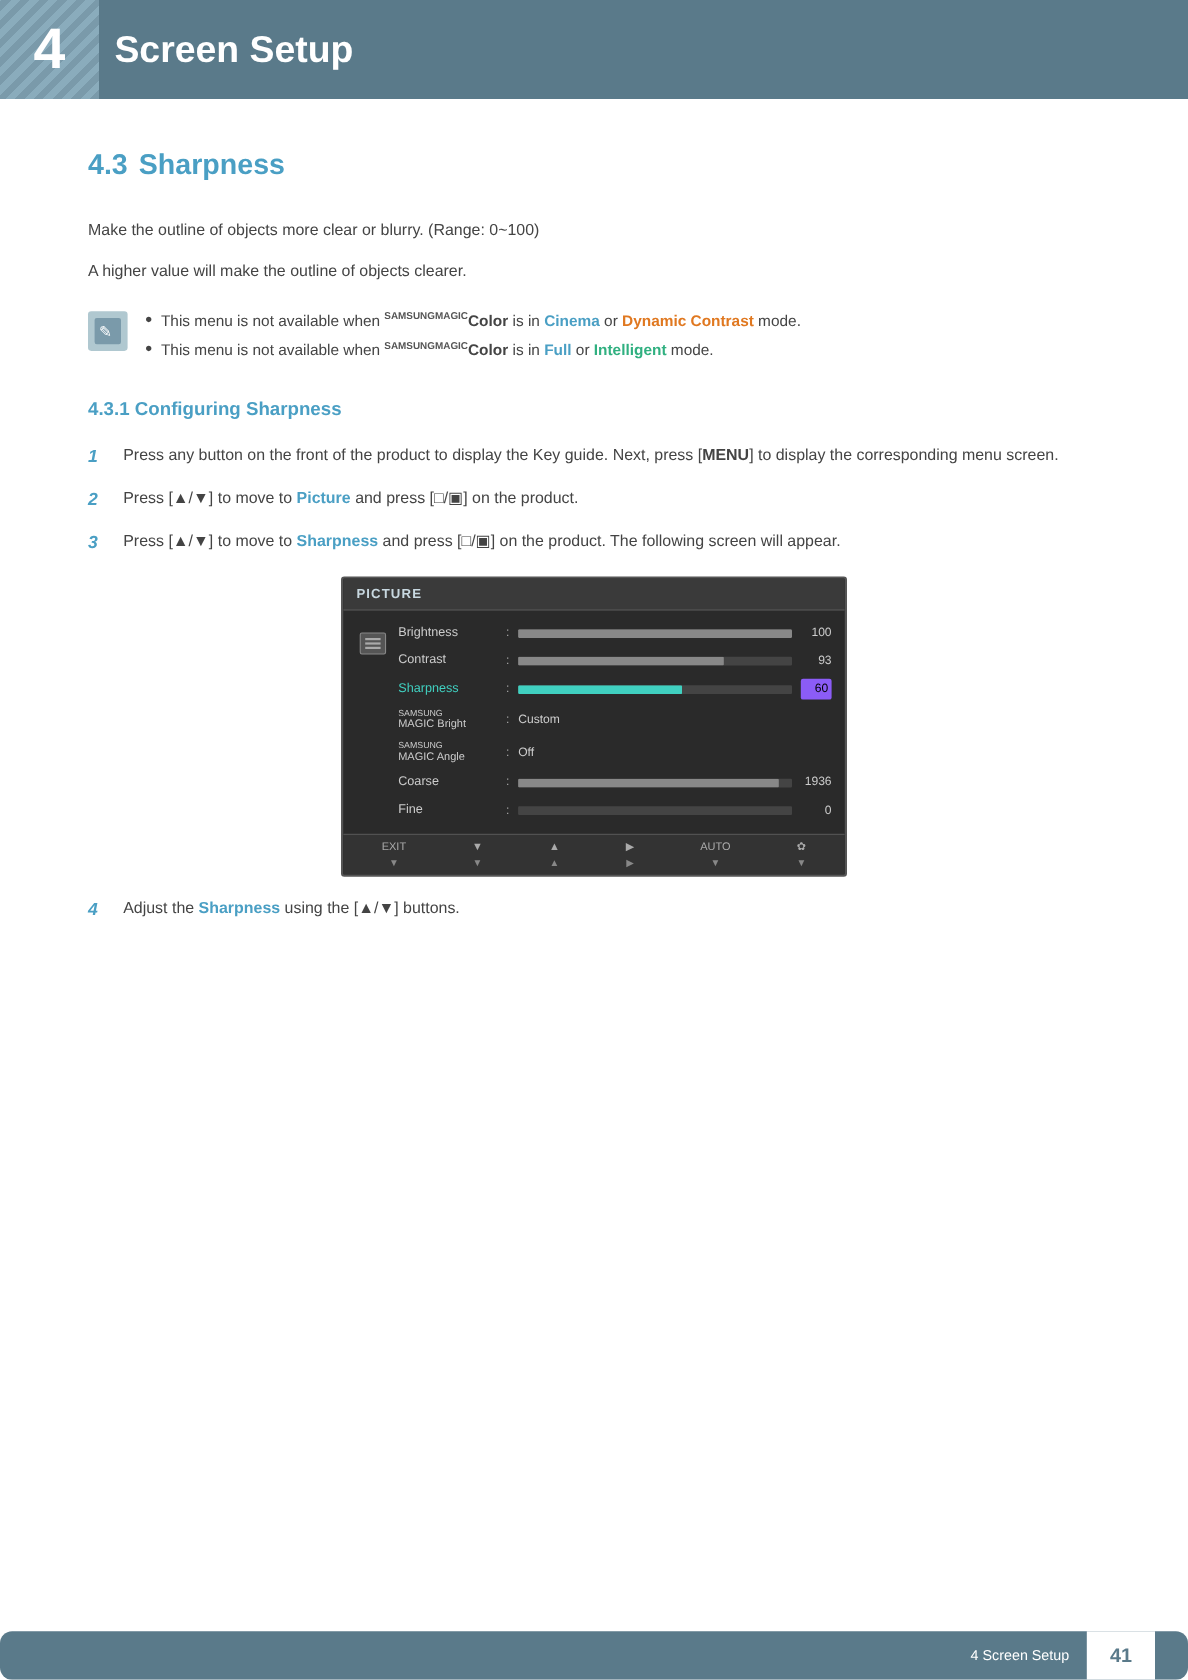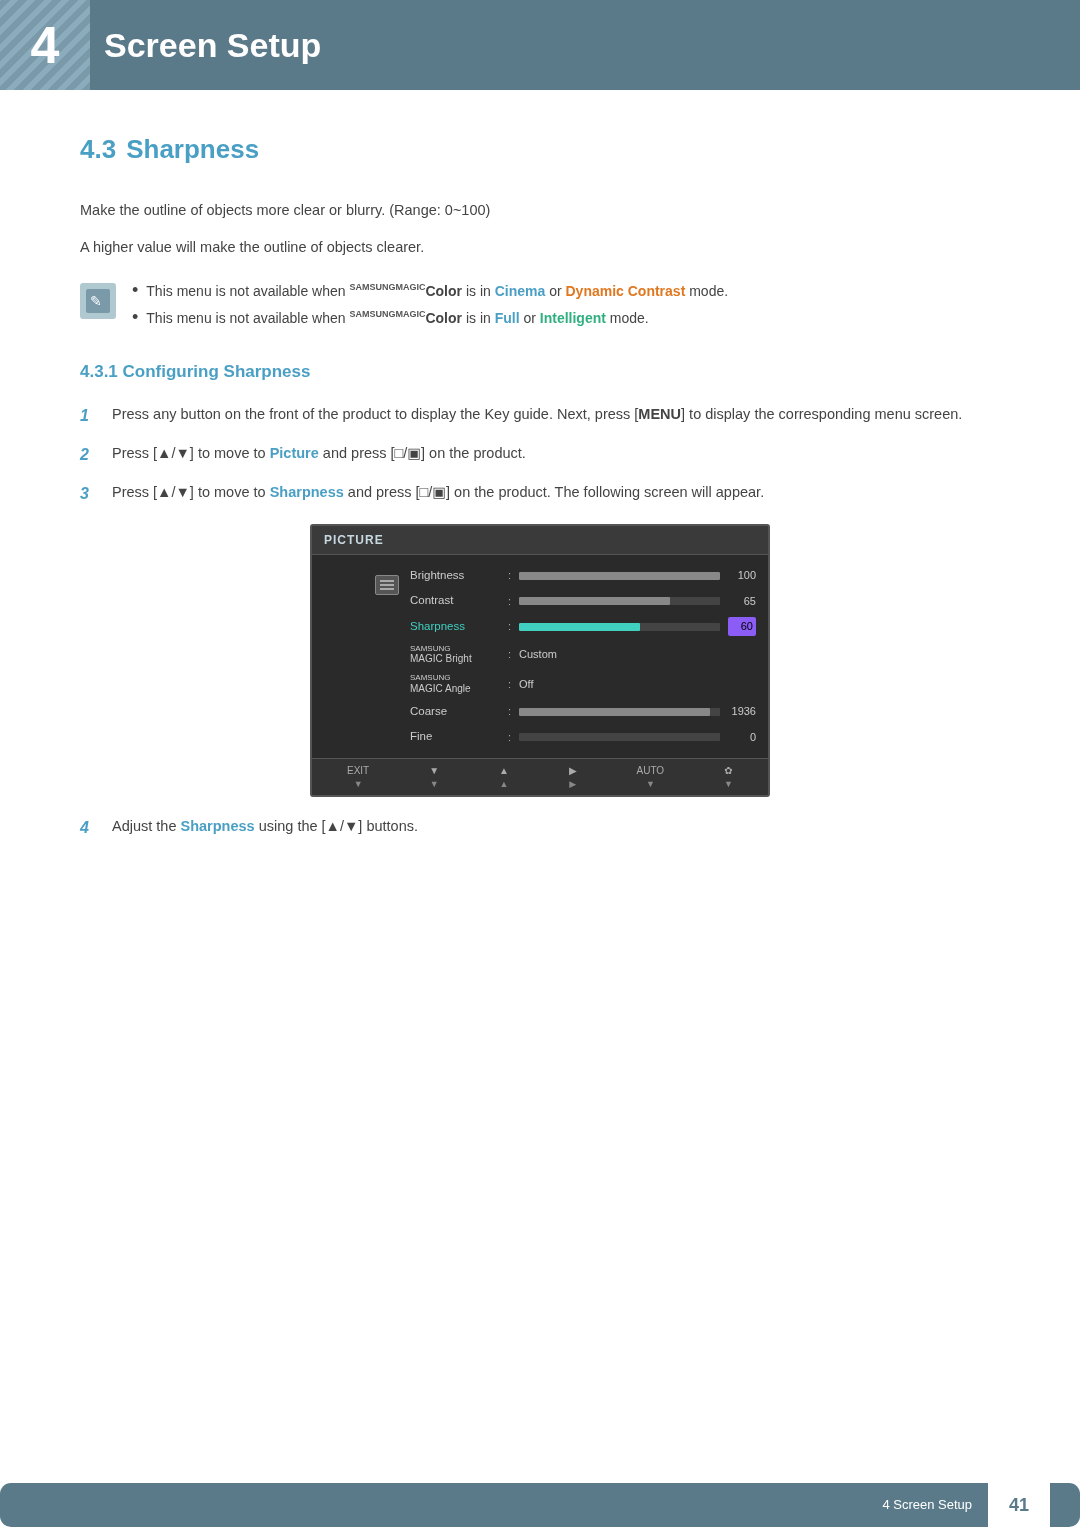--- a/index.html
+++ b/index.html
@@ -167,21 +167,20 @@
       font-size: 12px;
       font-weight: bold;
       padding: 5px 12px;
       border-bottom: 1px solid #555;
       letter-spacing: 1px;
     }
     .monitor-body {
       display: flex;
       padding: 10px 12px;
       gap: 8px;
-      margin-left: 48px;
     }
     .monitor-sidebar {
       display: flex;
       flex-direction: column;
       align-items: center;
       padding-top: 10px;
       gap: 4px;
       min-width: 30px;
     }
     .monitor-icon {
@@ -413,21 +412,21 @@
           </div>
           <span class="monitor-num">100</span>
         </div>
 
         <div class="monitor-row">
           <span class="monitor-row-label">Contrast</span>
           <span class="monitor-row-colon">:</span>
           <div class="monitor-bar-container">
             <div class="monitor-bar-fill" style="width:75%;"></div>
           </div>
-          <span class="monitor-num">65</span>
+          <span class="monitor-num">93</span>
         </div>
 
         <div class="monitor-row">
           <span class="monitor-row-label active">Sharpness</span>
           <span class="monitor-row-colon">:</span>
           <div class="monitor-bar-container">
             <div class="monitor-bar-fill active" style="width:60%;"></div>
           </div>
           <span class="monitor-num active">60</span>
         </div>

